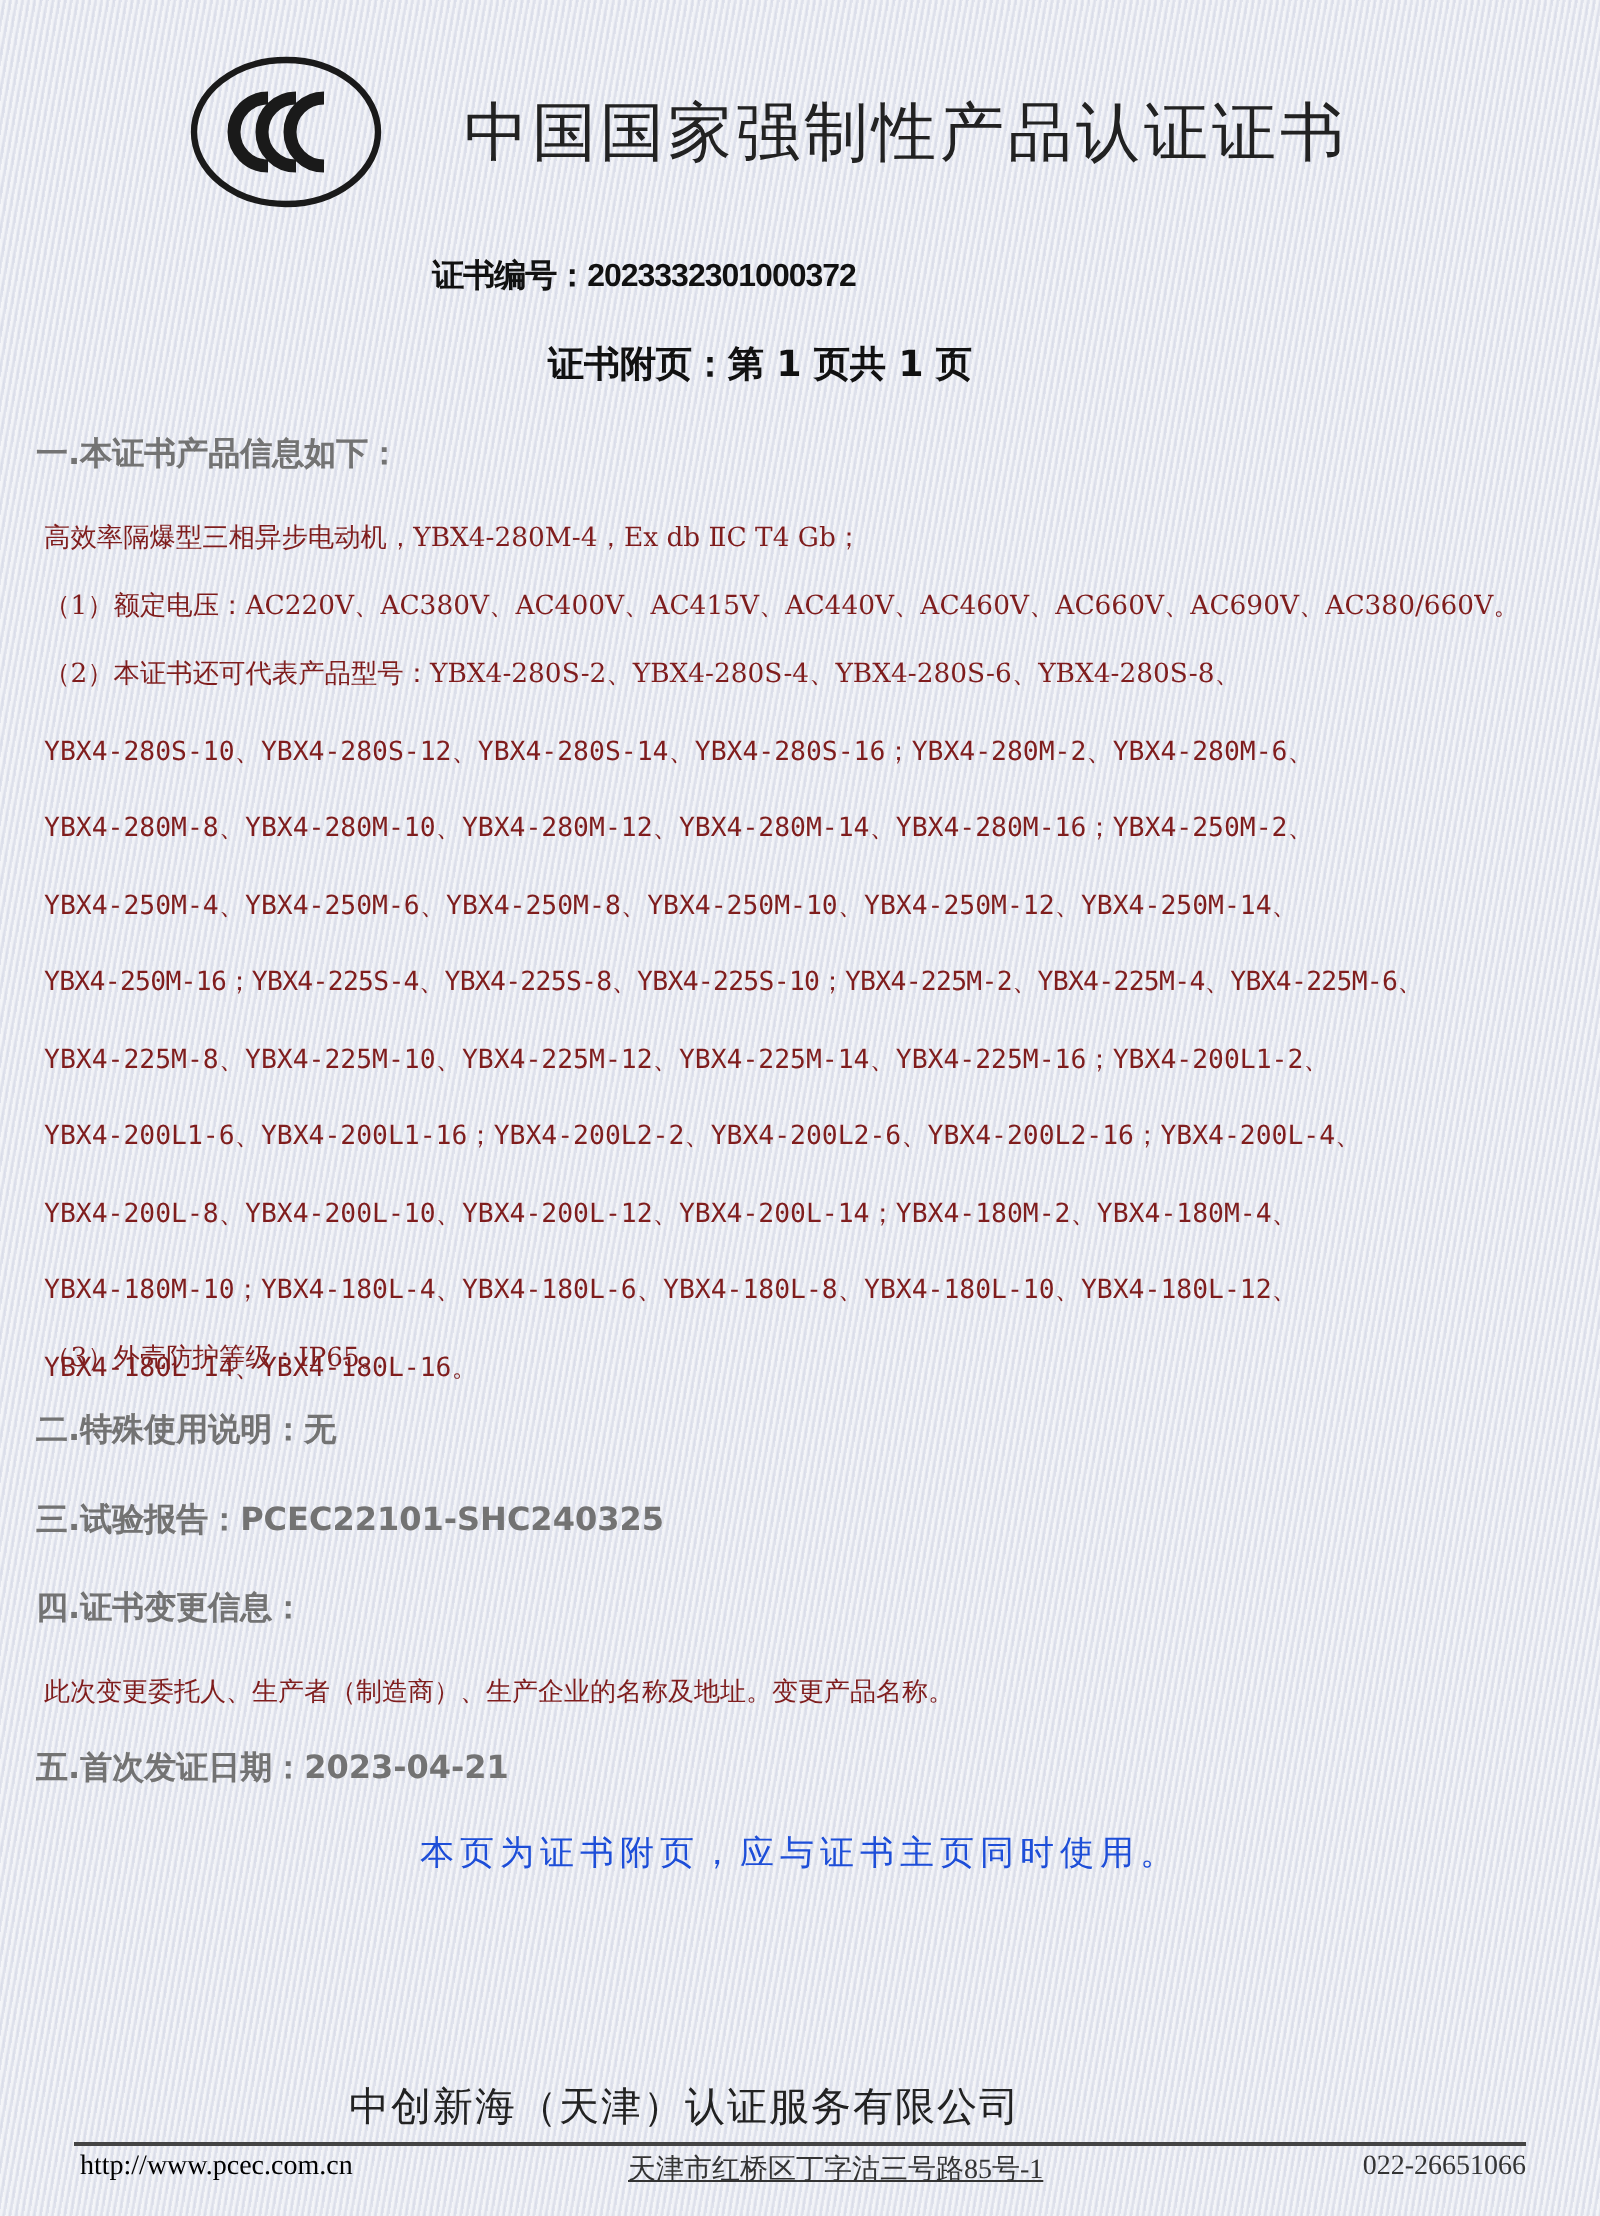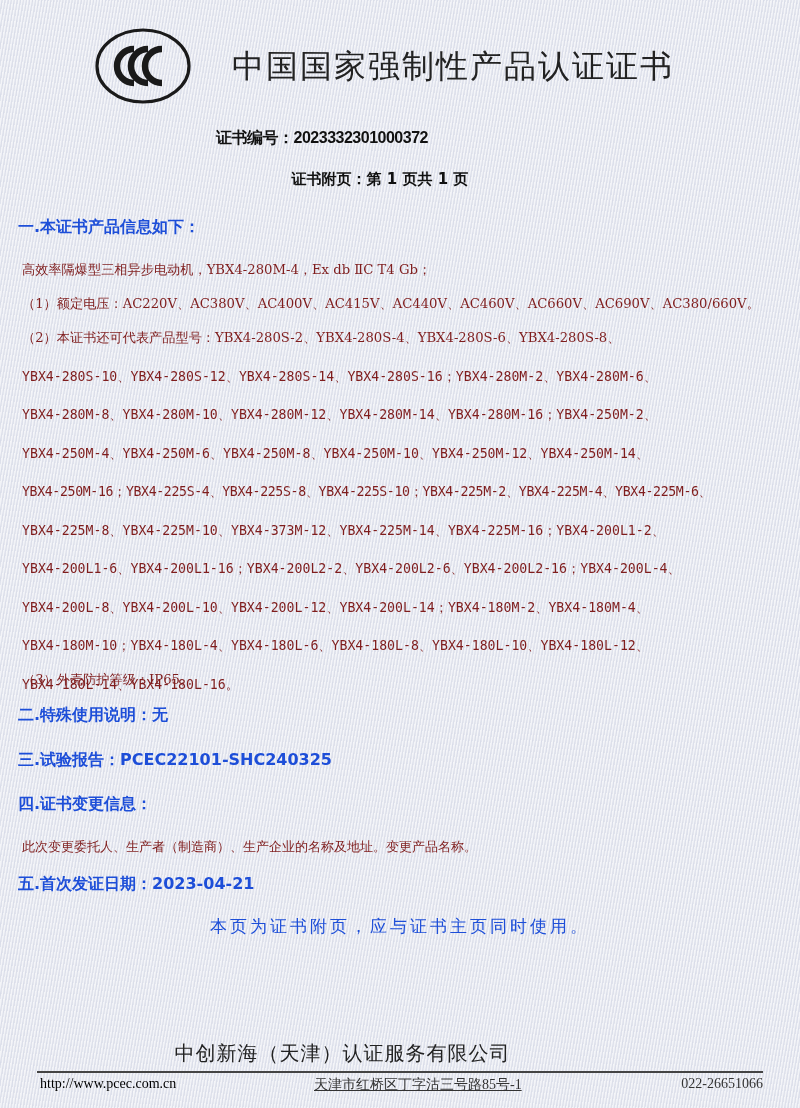--- a/index.html
+++ b/index.html
@@ -10,22 +10,22 @@
       repeating-linear-gradient(100deg, rgba(255,255,255,0.55) 0px, rgba(255,255,255,0.55) 1px, rgba(200,205,222,0.35) 2px, rgba(255,255,255,0) 3px),
       repeating-linear-gradient(80deg, rgba(210,214,230,0.25) 0px, rgba(210,214,230,0.25) 1px, rgba(255,255,255,0) 2px, rgba(255,255,255,0) 4px);
     font-family: "DejaVu Sans", sans-serif;
     color: #1a1a1a;
     position: relative;
   }
   .page { position: absolute; left: 0; top: 0; width: 800px; height: 1108px; }
   .logo { position: absolute; left: 94px; top: 27px; width: 98px; height: 78px; }
   .main-title { position: absolute; left: 232px; top: 45px; font-size: 32px; letter-spacing: 2px; color: #222; font-family: "DejaVu Sans", sans-serif; white-space: nowrap; }
   .cert-no { position: absolute; left: 0; width: 644px; top: 128px; text-align: center; font-size: 16px; font-weight: bold; letter-spacing: -0.5px; color: #111; font-family: "Liberation Sans", sans-serif; }
-  .cert-page { position: absolute; left: 0; width: 760px; top: 170px; text-align: center; font-size: 15px; font-weight: bold; color: #111; }
-  .sec-title { font-size: 16px; font-weight: bold; color: #1d4ed8; margin: 0; line-height: 22px; }
+  .cert-page { position: absolute; left: 0; width: 760px; top: 170px; text-align: center; font-size: 18px; font-weight: bold; color: #111; }
+  .sec-title { font-size: 16px; font-weight: bold; color: #737373; margin: 0; line-height: 22px; }
   .line { font-family: "DejaVu Sans Mono", monospace; font-size: 13.2px; line-height: 34.5px; white-space: nowrap; color: #7f1d1d; margin: 4px; }
   .line.cn { font-family: "DejaVu Serif", serif; }
   .models { width: 775px; }
   .abs { position: absolute; }
   .notice { position: absolute; left: 0; width: 800px; top: 915px; text-align: center; font-family: "DejaVu Serif", serif; font-size: 17px; letter-spacing: 3px; color: #1d4ed8; }
   .company { position: absolute; left: 0; width: 685px; top: 1040px; text-align: center; font-size: 20px; color: #222; letter-spacing: 1px; }
   .rule { position: absolute; left: 37px; top: 1071px; width: 726px; height: 2px; background: #444; }
   .footer-url { position: absolute; left: 40px; top: 1076px; font-family: "Liberation Serif", serif; font-size: 14px; color: #000000; }
   .footer-addr { position: absolute; left: 314px; top: 1076px; font-family: "Liberation Serif", serif; font-size: 14px; color: #333; text-decoration: underline; }
   .footer-tel { position: absolute; right: 37px; top: 1076px; font-family: "Liberation Serif", serif; font-size: 14px; color: #333; }
@@ -52,21 +52,21 @@
   <div class="abs sec-title" style="left:18px; top:216px;">一.本证书产品信息如下：</div>
   <div class="abs line cn" style="left:18px; top:249px;">高效率隔爆型三相异步电动机，YBX4-280M-4，Ex db ⅡC T4 Gb；</div>
   <div class="abs line cn" style="left:18px; top:283px;">（1）额定电压：AC220V、AC380V、AC400V、AC415V、AC440V、AC460V、AC660V、AC690V、AC380/660V。</div>
 
   <div class="abs models" style="left:18px; top:317px;">
     <div class="line cn">（2）本证书还可代表产品型号：YBX4-280S-2、YBX4-280S-4、YBX4-280S-6、YBX4-280S-8、</div>
     <div class="line">YBX4-280S-10、YBX4-280S-12、YBX4-280S-14、YBX4-280S-16；YBX4-280M-2、YBX4-280M-6、</div>
     <div class="line">YBX4-280M-8、YBX4-280M-10、YBX4-280M-12、YBX4-280M-14、YBX4-280M-16；YBX4-250M-2、</div>
     <div class="line">YBX4-250M-4、YBX4-250M-6、YBX4-250M-8、YBX4-250M-10、YBX4-250M-12、YBX4-250M-14、</div>
     <div class="line" style="letter-spacing:-0.35px;">YBX4-250M-16；YBX4-225S-4、YBX4-225S-8、YBX4-225S-10；YBX4-225M-2、YBX4-225M-4、YBX4-225M-6、</div>
-    <div class="line">YBX4-225M-8、YBX4-225M-10、YBX4-373M-12、YBX4-225M-14、YBX4-225M-16；YBX4-200L1-2、</div>
+    <div class="line">YBX4-225M-8、YBX4-225M-10、YBX4-225M-12、YBX4-225M-14、YBX4-225M-16；YBX4-200L1-2、</div>
     <div class="line">YBX4-200L1-6、YBX4-200L1-16；YBX4-200L2-2、YBX4-200L2-6、YBX4-200L2-16；YBX4-200L-4、</div>
     <div class="line">YBX4-200L-8、YBX4-200L-10、YBX4-200L-12、YBX4-200L-14；YBX4-180M-2、YBX4-180M-4、</div>
     <div class="line">YBX4-180M-10；YBX4-180L-4、YBX4-180L-6、YBX4-180L-8、YBX4-180L-10、YBX4-180L-12、</div>
     <div class="line">YBX4-180L-14、YBX4-180L-16。</div>
   </div>
 
   <div class="abs line cn" style="left:18px; top:659px;">（3）外壳防护等级：IP65。</div>
 
   <div class="abs sec-title" style="left:18px; top:704px;">二.特殊使用说明：无</div>
 

